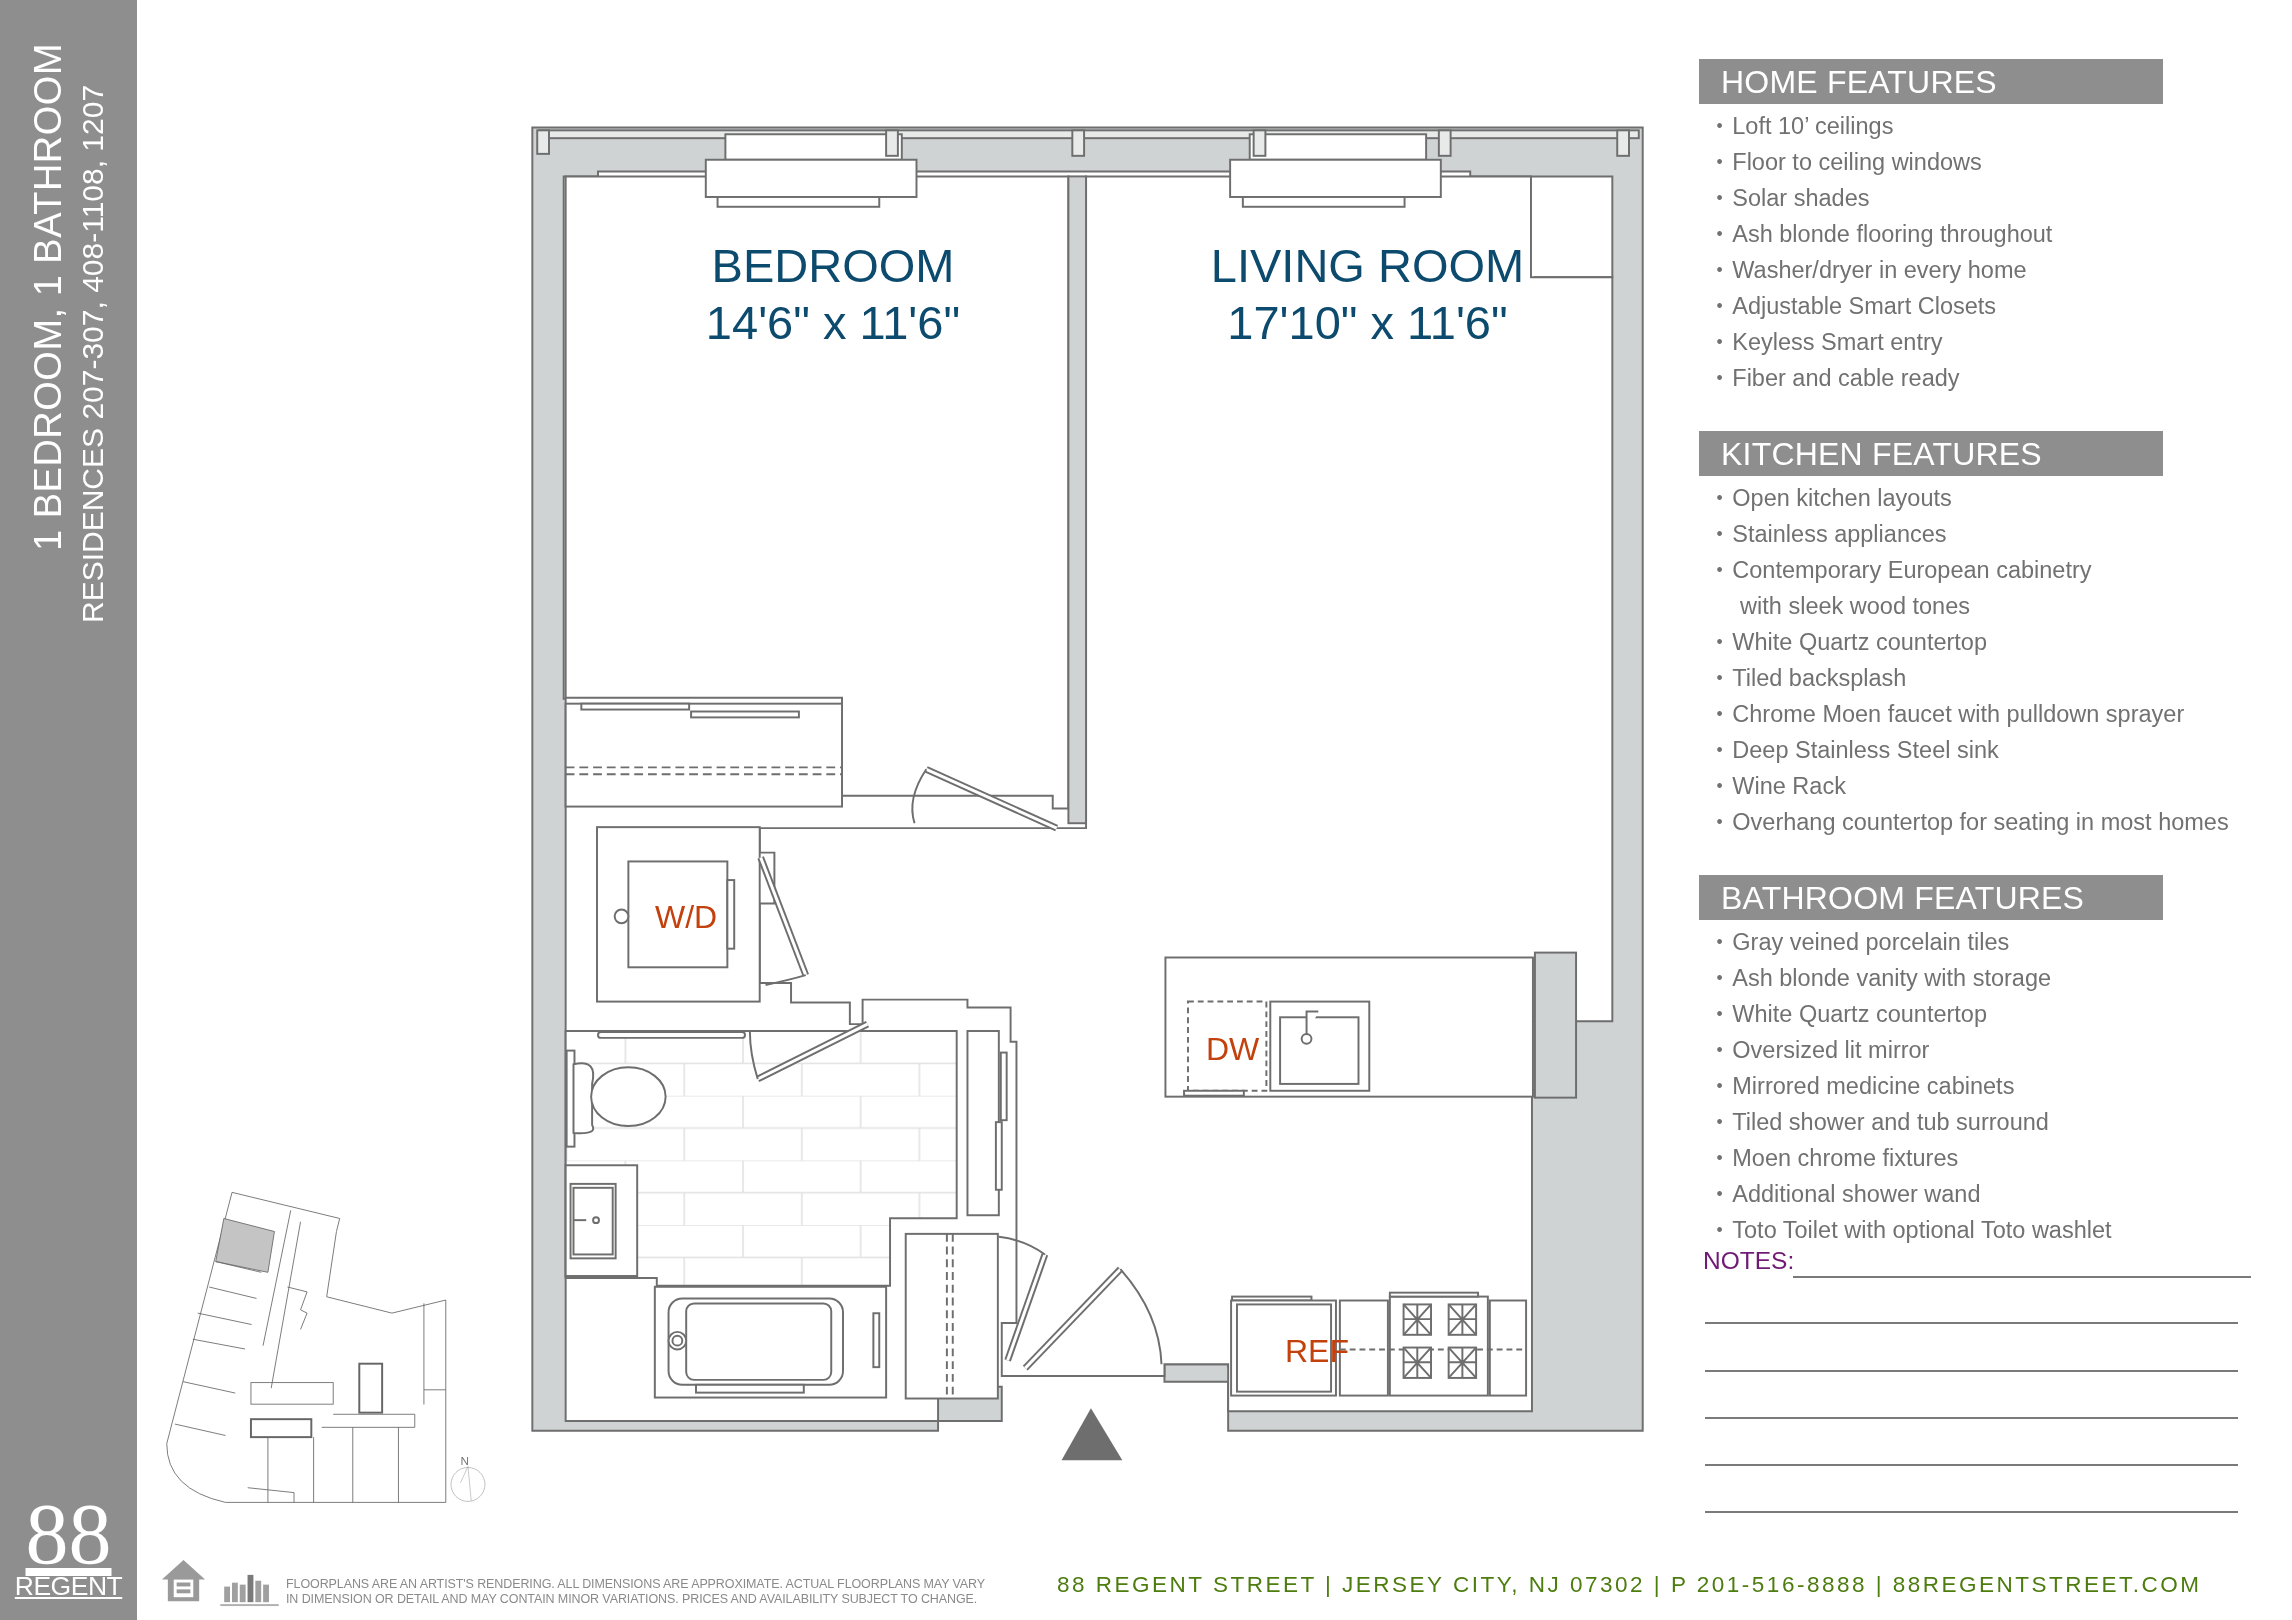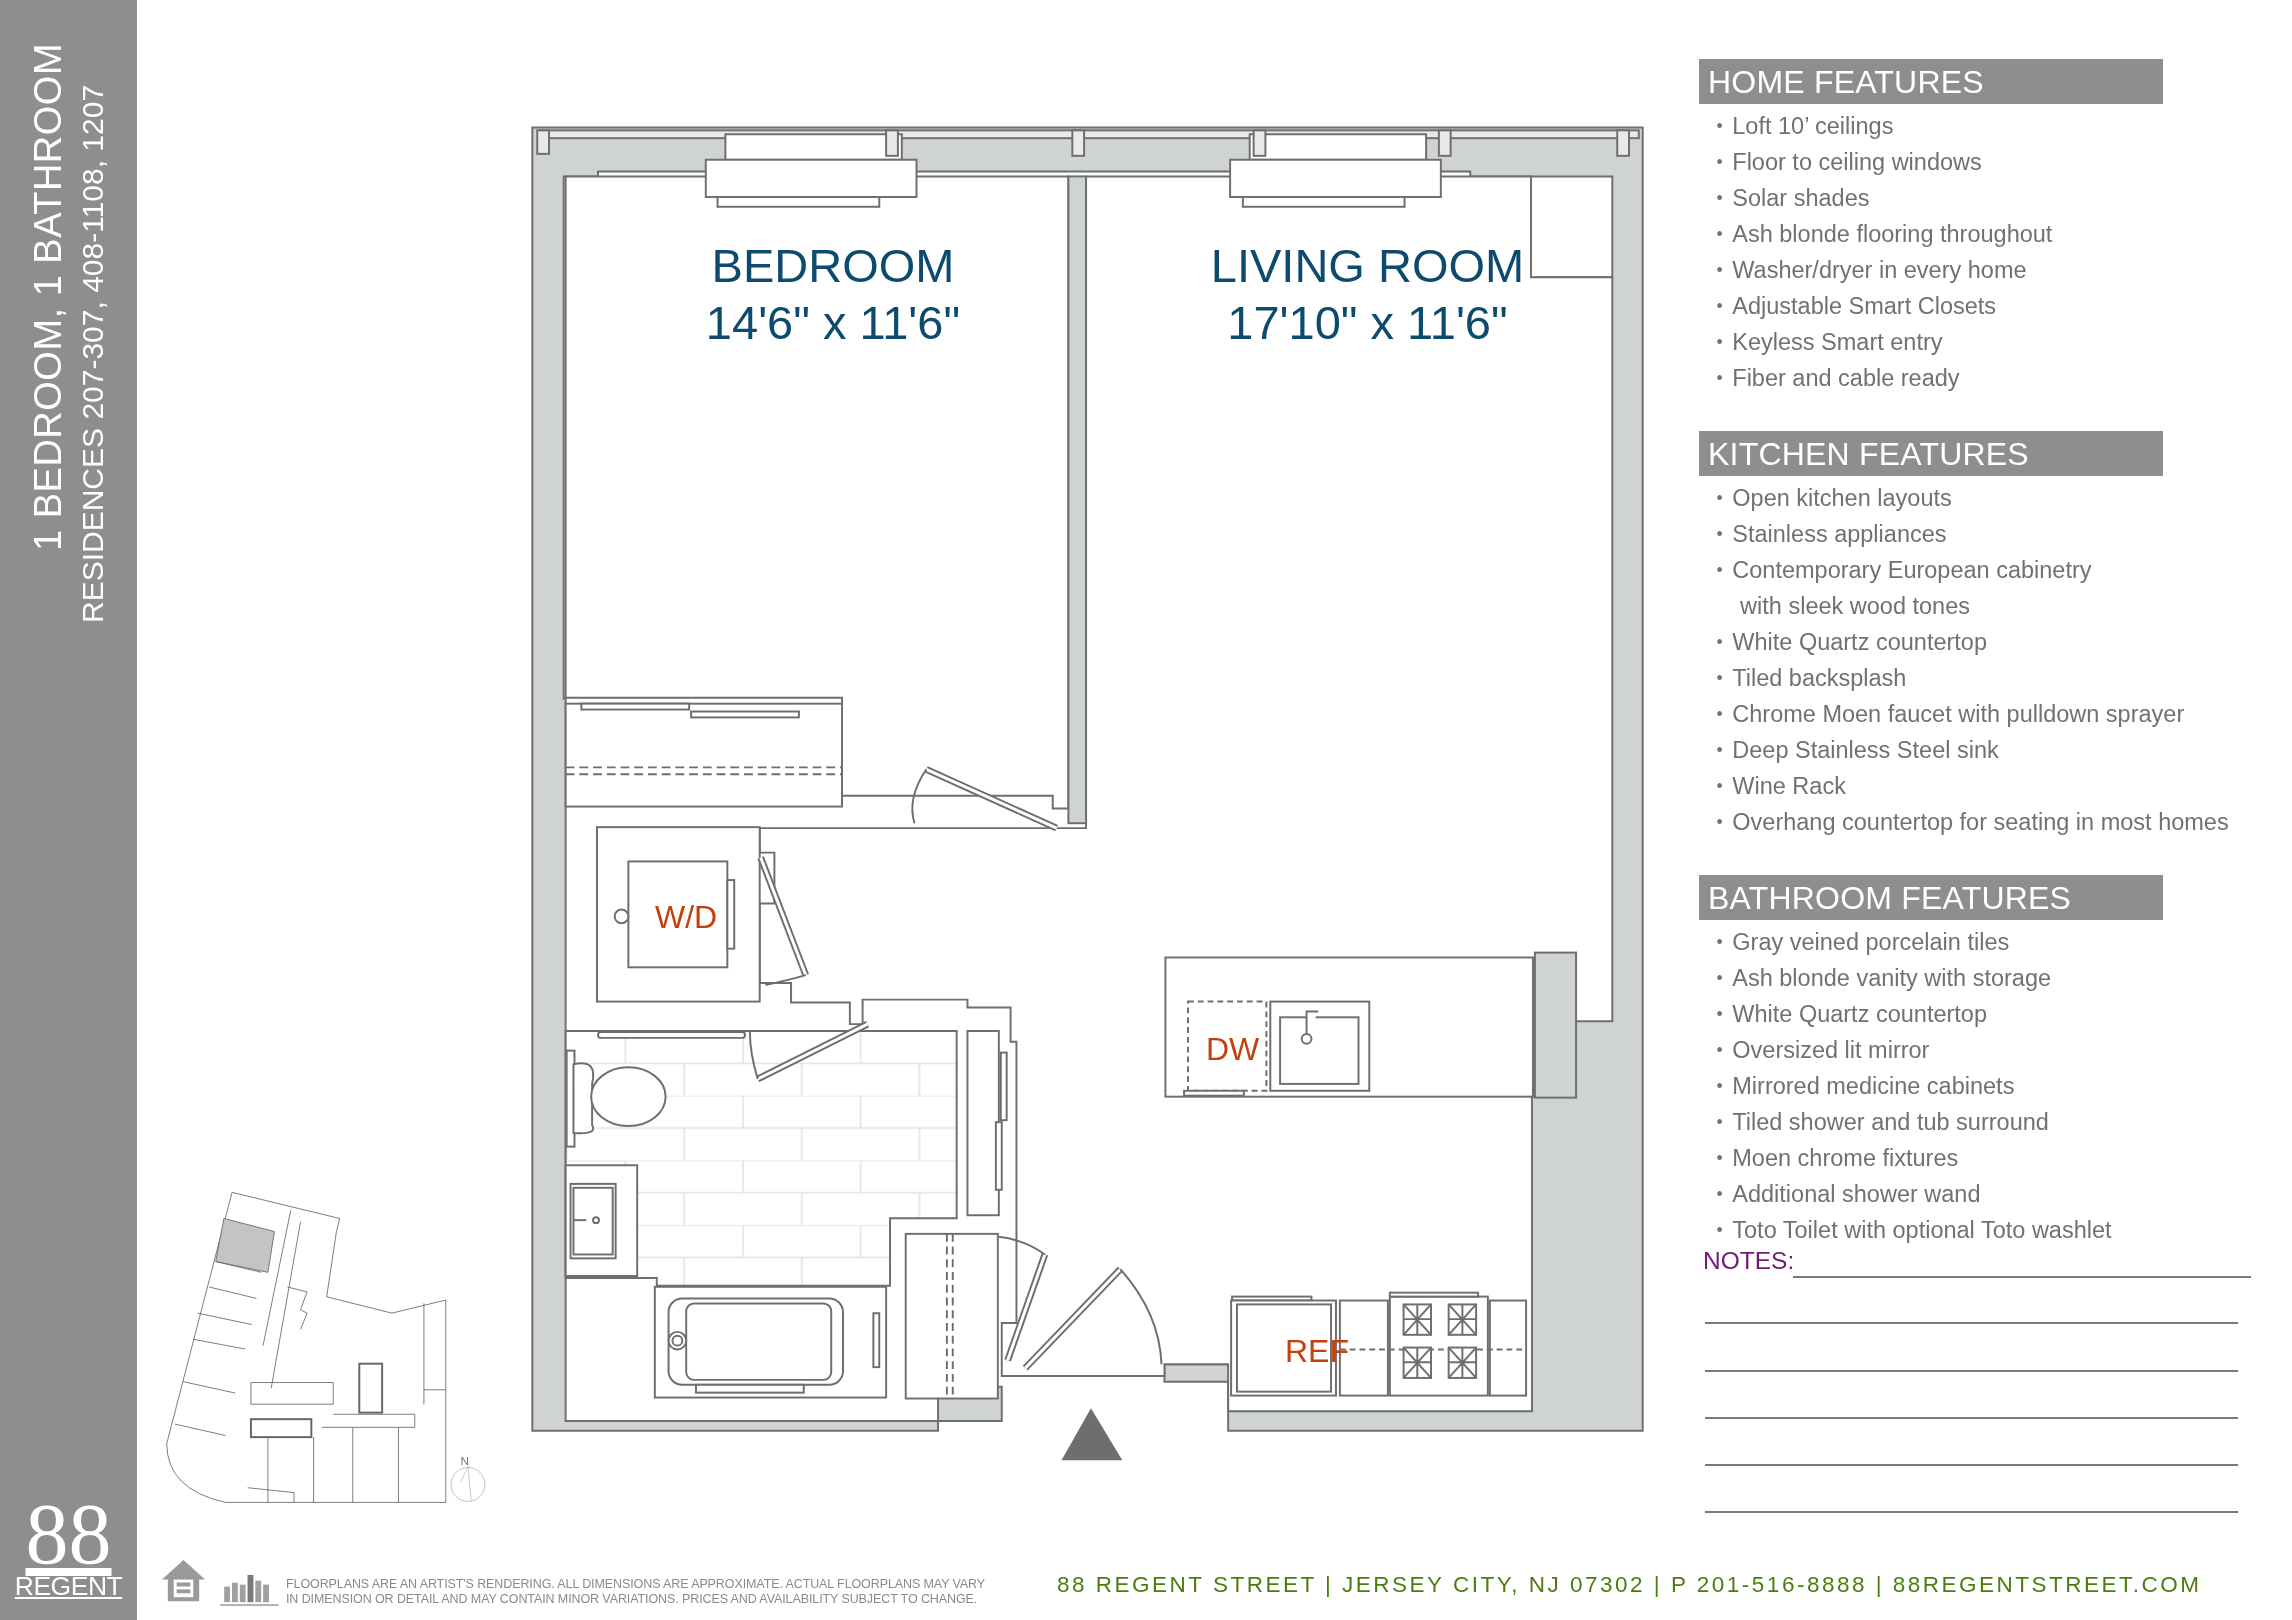--- a/index.html
+++ b/index.html
@@ -22,21 +22,21 @@
 
   .room-label { position: absolute; text-align: center; color: #0c4a6e; font-size: 47px; line-height: 57px; }
   .room-label .name { display: block; }
   .room-label .dims { display: block; }
   .fixture-label { position: absolute; font-size: 32px; color: #c2410c; }
 
   .features { position: absolute; left: 1699px; top: 59px; width: 588px; }
   .feat-section { margin-bottom: 35px; }
   .feat-header {
     width: 464px; height: 45px; background: #8e8e8e; color: #ffffff;
-    font-size: 32px; line-height: 47px; padding-left: 9px; letter-spacing: 0.2px;
+    font-size: 32px; line-height: 47px; padding-left: 22px; letter-spacing: 0.2px;
   }
   .feat-list { list-style: none; margin-top: 3.9px; }
   .feat-list li { font-size: 23.5px; line-height: 36px; color: #717171; padding-left: 17.6px; position: relative; white-space: nowrap; }
   .feat-list li .bullet { position: absolute; left: 17.6px; top: 0; font-size: 17.6px; }
   .feat-list li .txt { margin-left: 15.7px; }
   .feat-list li .cont { display: block; margin-left: 23.5px; }
 
   .notes { position: absolute; left: 1703px; top: 1247px; width: 549px; }
   .notes-label { font-size: 24.5px; color: #701a75; display: inline-block; }
   .notes-first { position: absolute; left: 90px; top: 29px; width: 458px; border-bottom: 2px solid #7a7a7a; }

